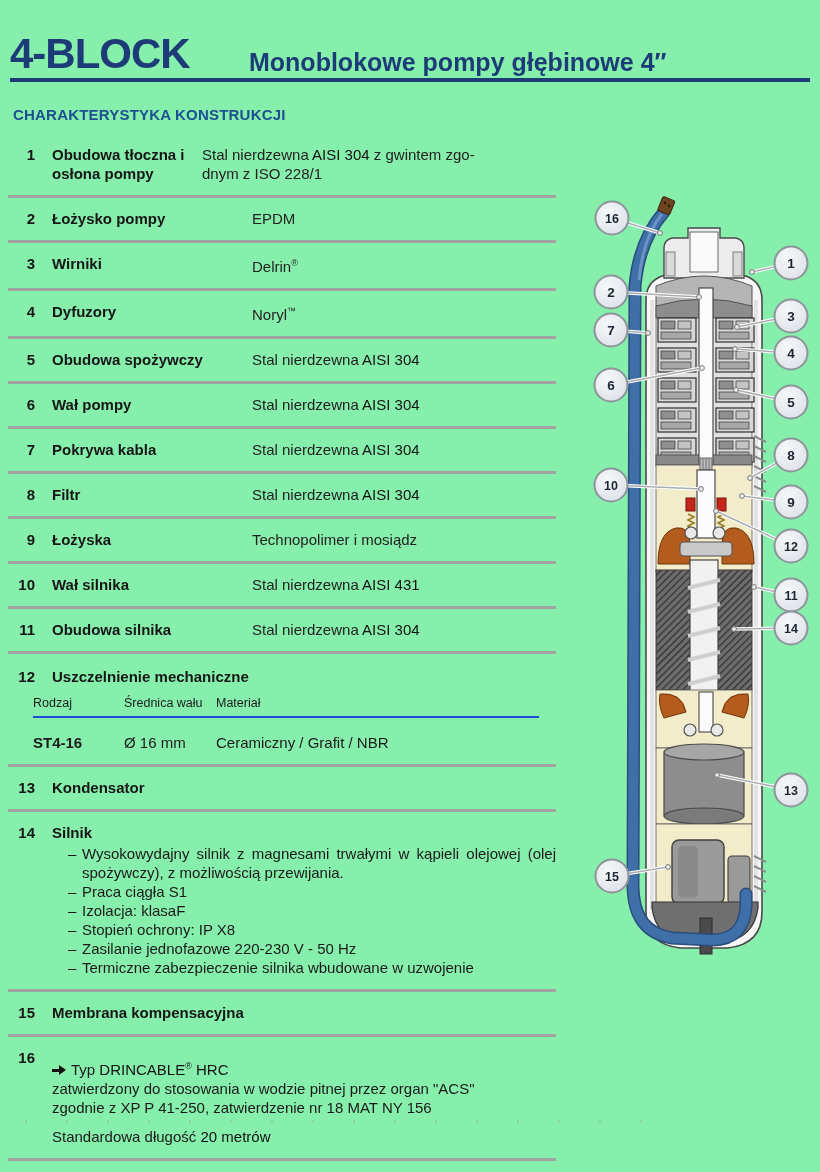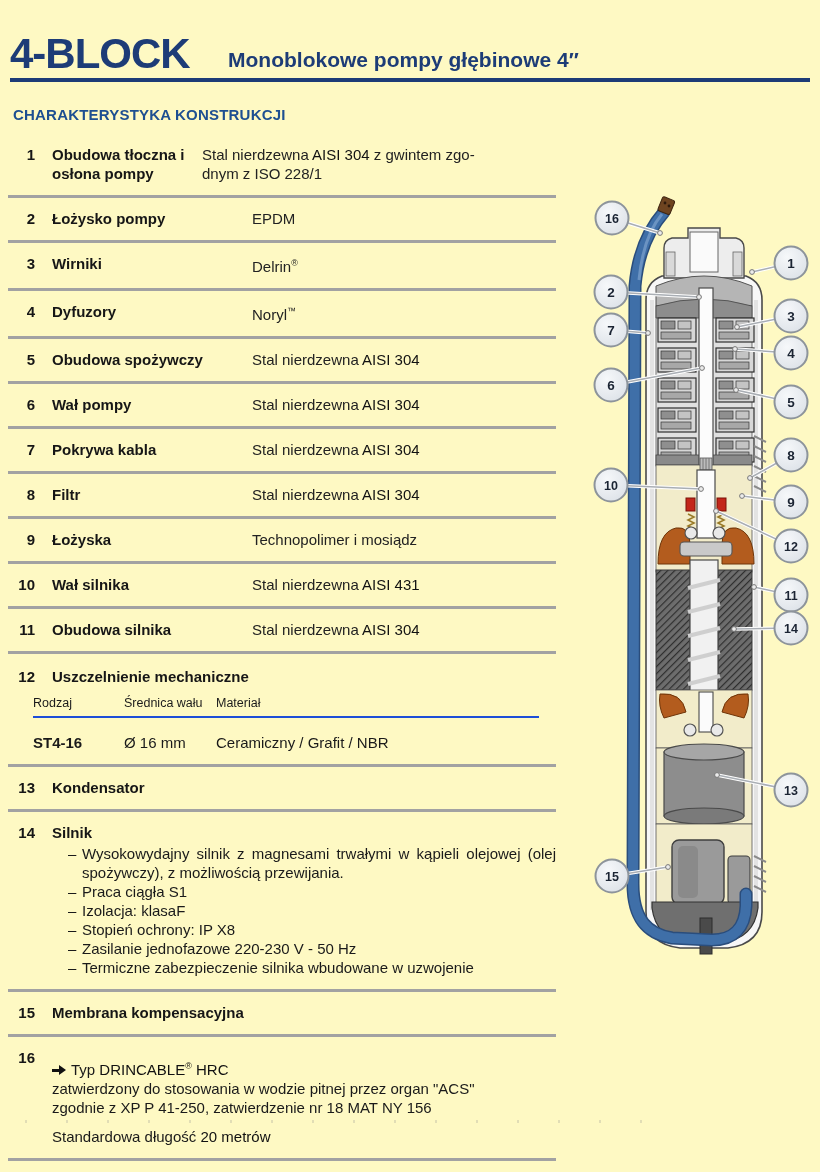--- a/index.html
+++ b/index.html
@@ -1,21 +1,21 @@
 <!DOCTYPE html>
 <html><head>
 <meta charset="utf-8">
 <style>
   html,body{margin:0;padding:0;background:#ffffff;}
-  .doc{position:relative;width:820px;height:1172px;background:#fef9c3;overflow:hidden;
+  .doc{position:relative;width:820px;height:1172px;background:#86efac;overflow:hidden;
        font-family:"Liberation Sans","DejaVu Sans",sans-serif;color:#1a1a1a;}
   
   .title{position:absolute;left:10px;top:30px;font-size:42px;font-weight:bold;
          letter-spacing:-1px;color:#1d3c77;}
-  .subtitle{position:absolute;left:228px;top:48px;font-size:21px;font-weight:bold;color:#1d3c77;}
+  .subtitle{position:absolute;left:249px;top:48px;font-size:25px;font-weight:bold;color:#1d3c77;}
   .rule{position:absolute;left:10px;top:78px;width:800px;height:4px;background:#1d3c77;}
   .section-heading{position:absolute;left:13px;top:106px;font-size:15px;font-weight:bold;
                    color:#1d4f91;letter-spacing:.2px;}
   
   .spec{position:absolute;left:8px;top:134px;width:548px;font-size:15px;line-height:19px;}
   .row{display:flex;padding:11px 0 12px;border-bottom:3px solid #a2a2a2;}
   .num{width:27px;min-width:27px;text-align:right;font-weight:bold;color:#161616;}
   .name{margin-left:17px;width:200px;min-width:200px;font-weight:bold;color:#161616;}
   .name.w150{width:150px;min-width:150px;}
   .val{width:292px;color:#222;}

